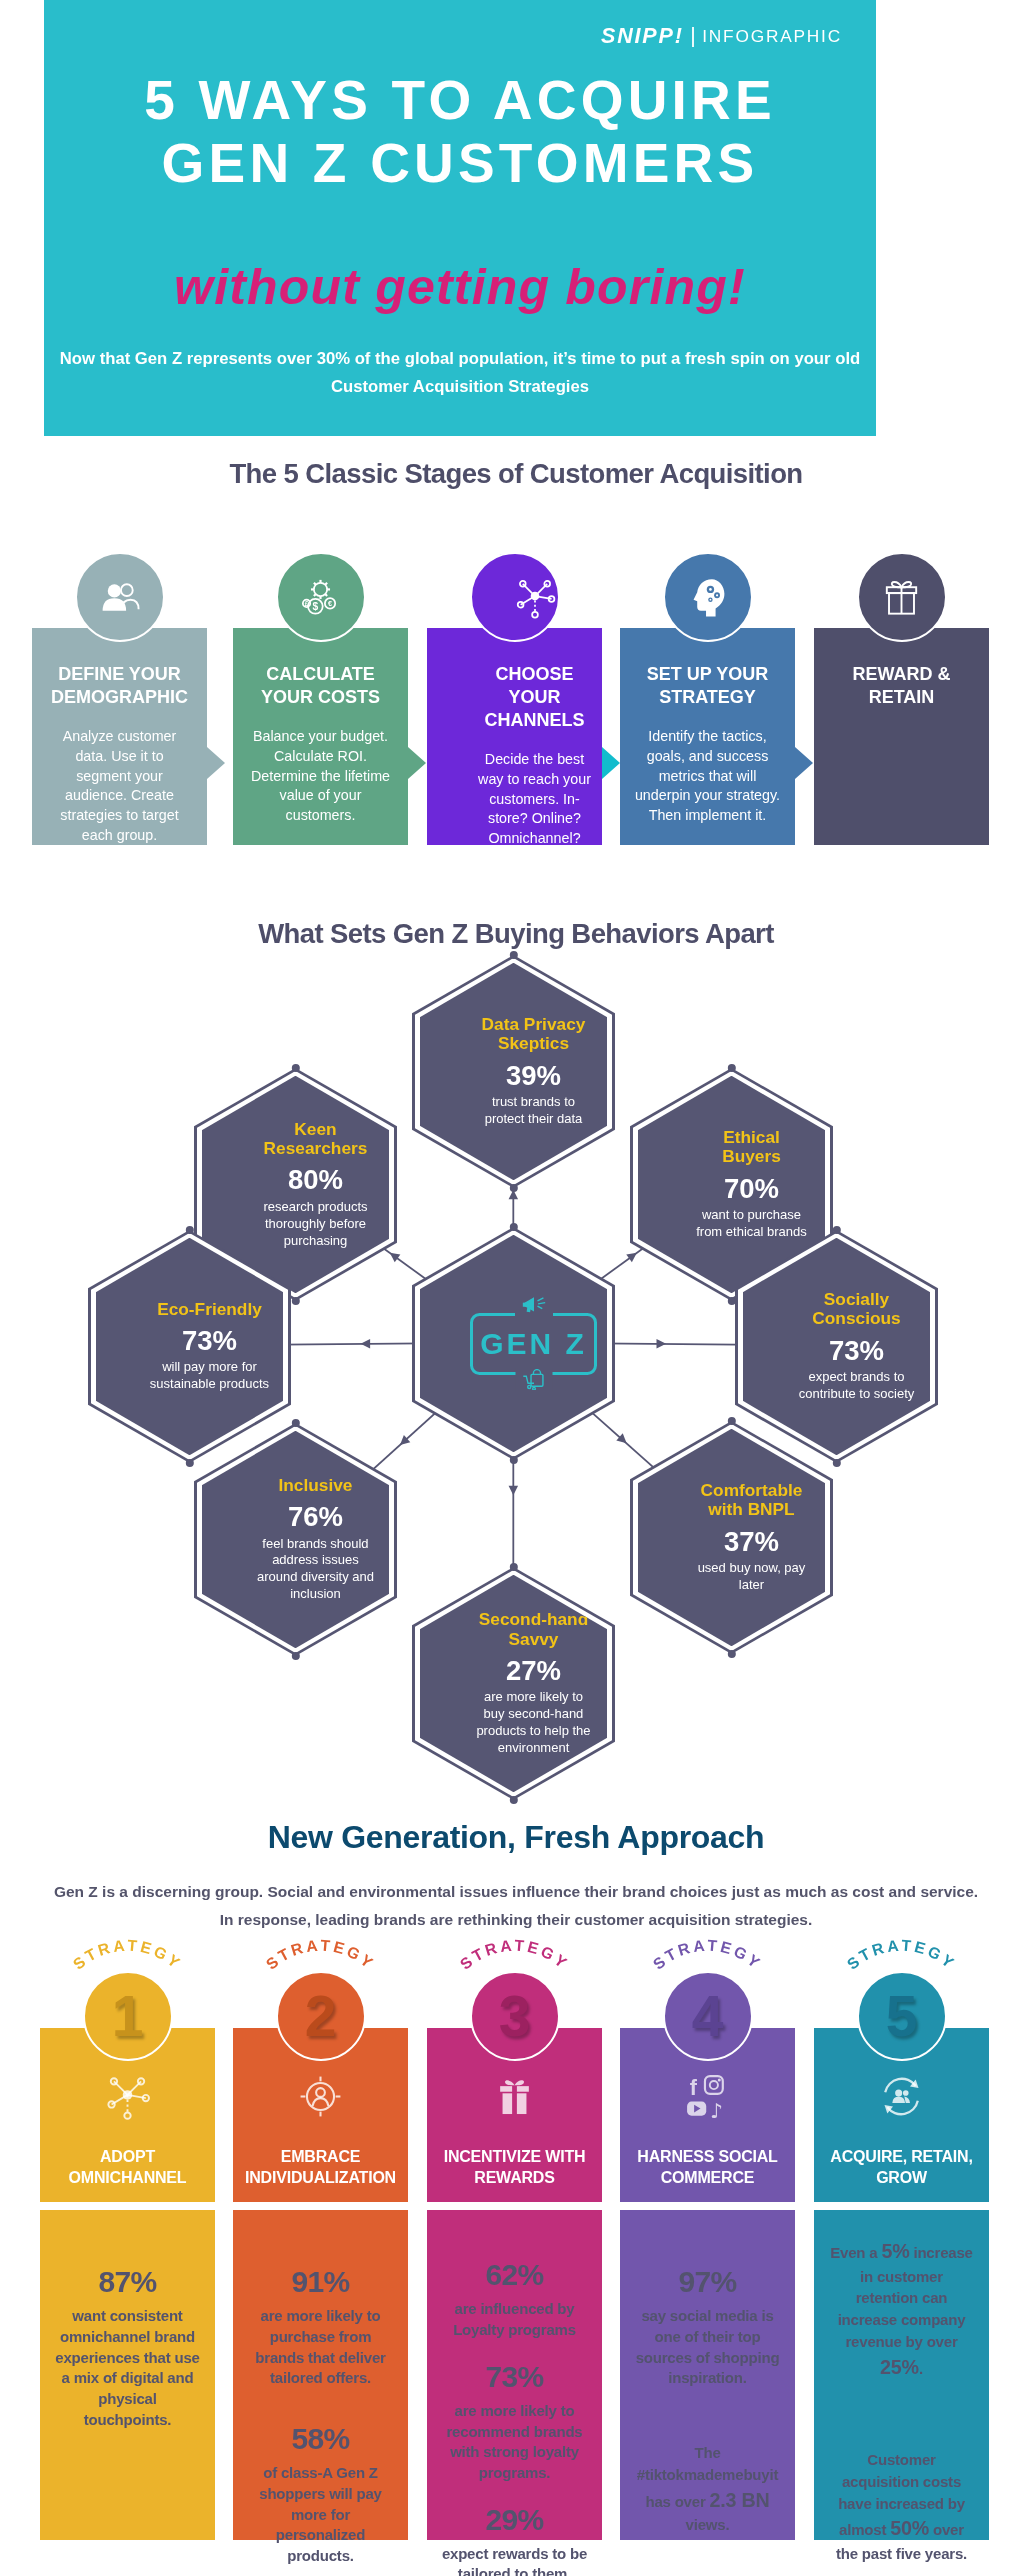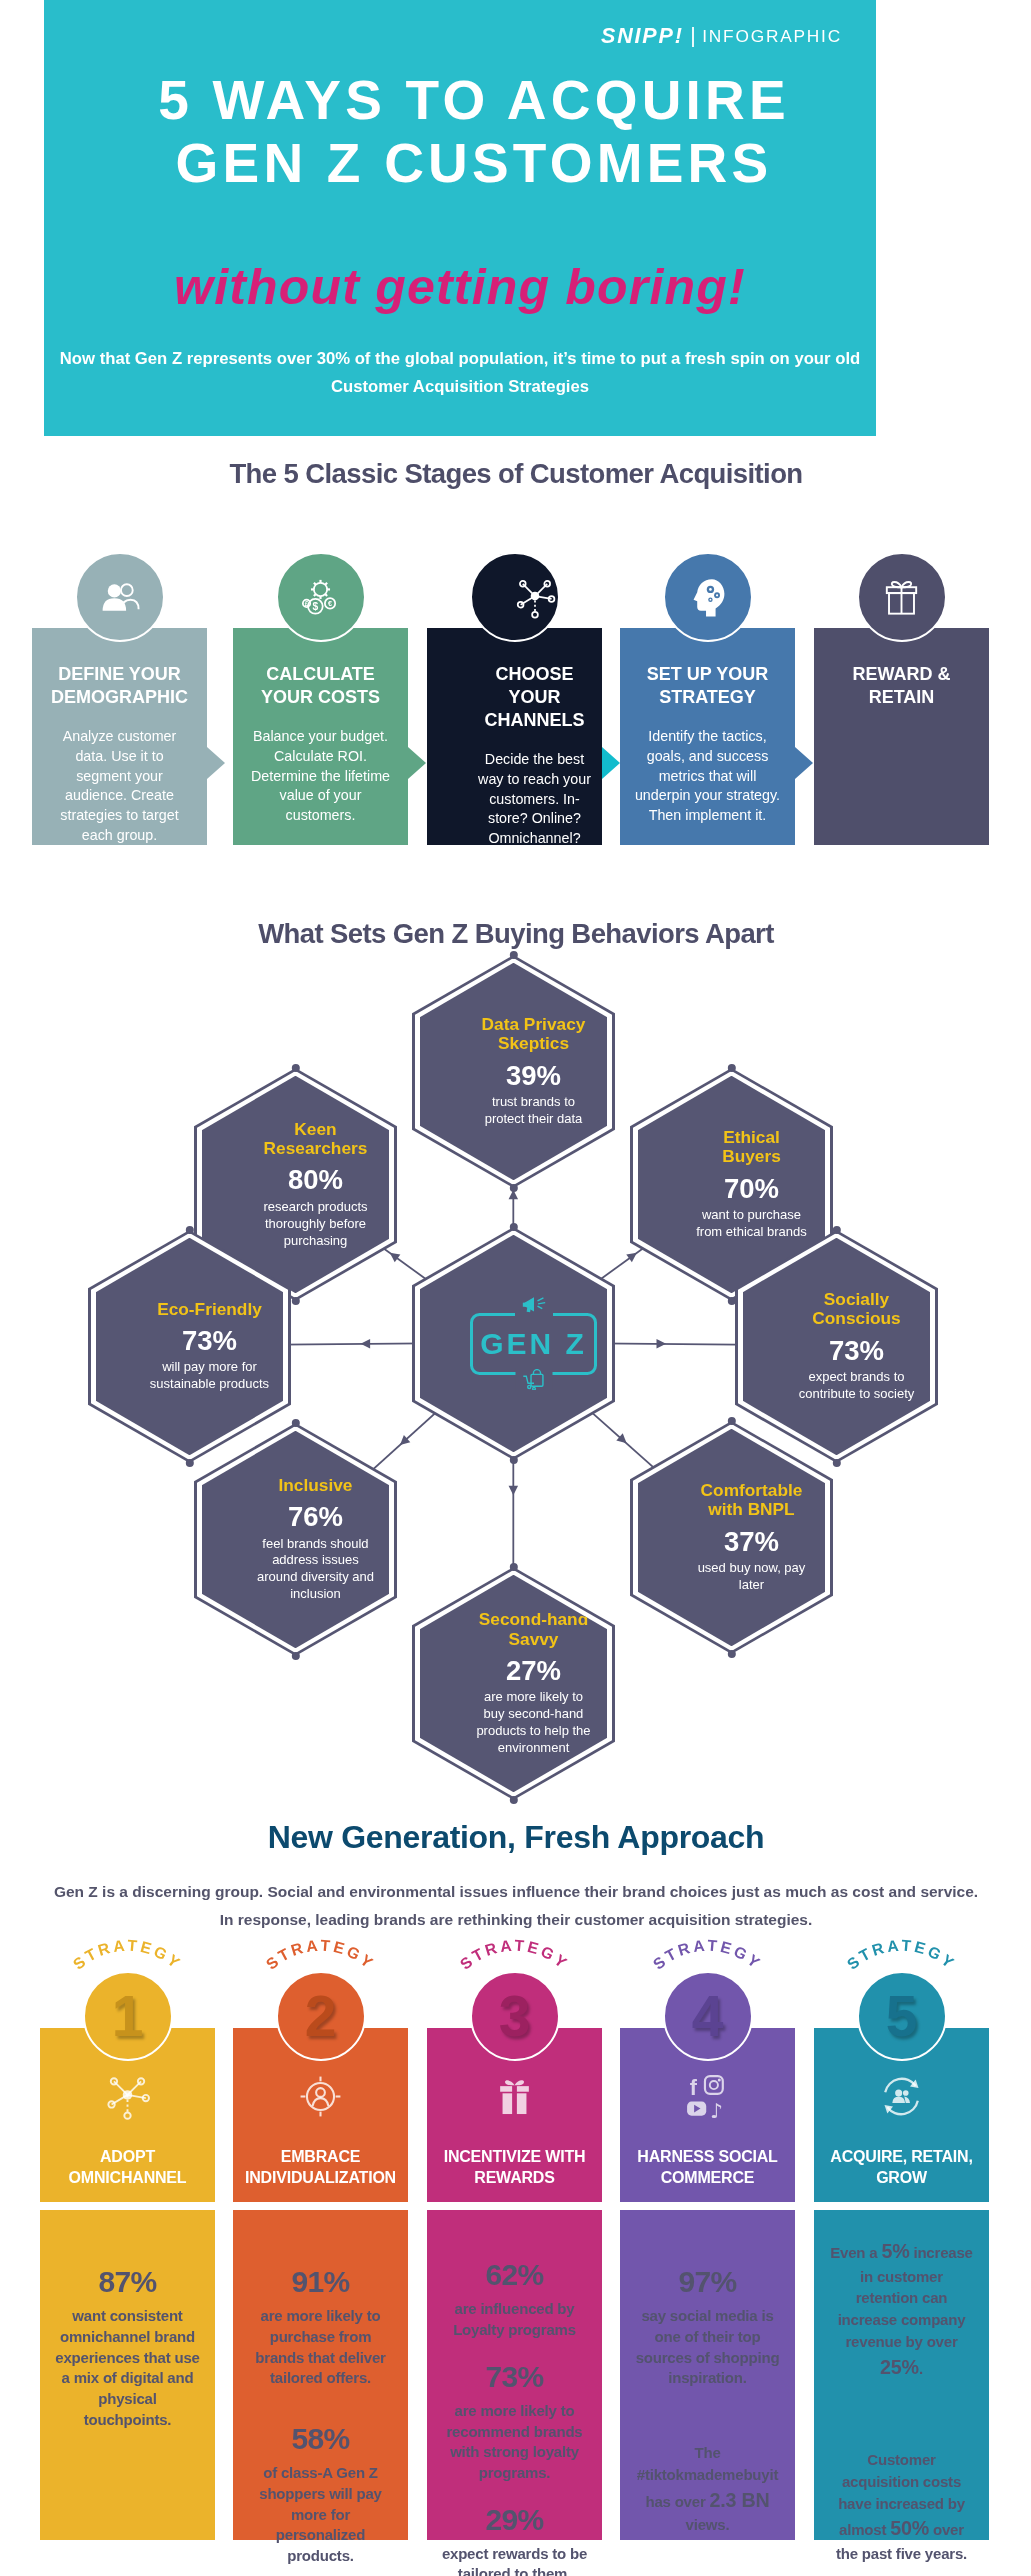--- a/index.html
+++ b/index.html
@@ -5,35 +5,35 @@
   * { margin:0; padding:0; box-sizing:border-box; }
   body { background:#ffffff; font-family:"Liberation Sans", sans-serif; }
   .page { position:relative; width:1032px; height:2576px; background:#fff; overflow:hidden; margin:0 auto; }
 
   
   .hero { position:absolute; top:0; left:0; width:832px; height:436px; background:#29BDCB; text-align:center;margin-left:44px; }
   .logo { position:absolute; top:24px; right:34px; display:flex; align-items:center; gap:8.4px; color:#fff; }
   .logo-name { font-size:21.5px; font-weight:700; letter-spacing:1.8px; font-style:italic; }
   .logo-div { width:1.8px; height:20px; background:#fff; opacity:.9; }
   .logo-label { font-size:17.3px; font-weight:400; letter-spacing:1.8px; }
-  .hero-title { position:absolute; top:69px; left:14px; width:100%; color:#fff; font-size:55px; font-weight:700; letter-spacing:4.2px; line-height:1.14; }
+  .hero-title { position:absolute; top:69px; left:0; width:100%; color:#fff; font-size:55px; font-weight:700; letter-spacing:4.2px; line-height:1.14; }
   .hero-script { position:absolute; top:258px; left:0; width:100%; color:#D62077; font-size:50px; font-weight:700; font-style:italic; letter-spacing:1.2px; }
   .hero-intro { position:absolute; top:345px; left:0; width:100%; color:#fff; font-size:16.7px; font-weight:700; line-height:27.5px; }
 
   
   .section-title { position:absolute; left:0; width:100%; text-align:center; font-weight:700; color:#4E4E69; letter-spacing:-0.6px; }
   .stages-title { top:458px; font-size:27.5px; }
   .behaviors-title { top:918px; font-size:27.5px; }
   .strategies-title { top:1819px; font-size:32px; color:#0c4a6e; letter-spacing:-0.3px; }
   .strategies-intro { position:absolute; top:1878px; left:0; width:100%; text-align:center; font-size:15.5px; font-weight:700; color:#54546B; line-height:27.5px; }
 
   
   .stage-card { position:absolute; top:628px; width:175px; height:217px; color:#fff; text-align:center; }
   .stage-1 { left:32px; }  .stage-2 { left:233px; } .stage-3 { left:427px; } .stage-4 { left:620px; } .stage-5 { left:814px; }
-  .bg-s1 { background:#97B1B6; } .bg-s2 { background:#5FA585; } .bg-s3 { background:#0f172a;padding-left:40px; } .bg-s4 { background:#4678AC; } .bg-s5 { background:#4F4F6B; }
+  .bg-s1 { background:#97B1B6; } .bg-s2 { background:#5FA585; } .bg-s3 { background:#6d28d9;padding-left:40px; } .bg-s4 { background:#4678AC; } .bg-s5 { background:#4F4F6B; }
   .stage-circle { position:absolute; top:-76px; left:50%; transform:translateX(-50%); width:90px; height:90px; border-radius:50%; border:2.4px solid #fff; display:flex; align-items:center; justify-content:center; z-index:2; }
   .stage-circle svg { width:47px; height:47px; }
   .stage-arrow { position:absolute; right:-18px; top:119px; width:0; height:0; border-top:16.7px solid transparent; border-bottom:16.7px solid transparent; }
   .stage-1 .stage-arrow { border-left:18px solid #97B1B6; }
   .stage-2 .stage-arrow { border-left:18px solid #5FA585; }
   .stage-3 .stage-arrow { border-left:18px solid #12BCCD; }
   .stage-4 .stage-arrow { border-left:18px solid #4678AC; }
   .stage-title { margin-top:35px; padding:0 7.2px; font-size:18px; font-weight:700; line-height:1.28; }
   .stage-body { margin:18px auto 0; width:84%; font-size:14.3px; line-height:1.38; }
 

